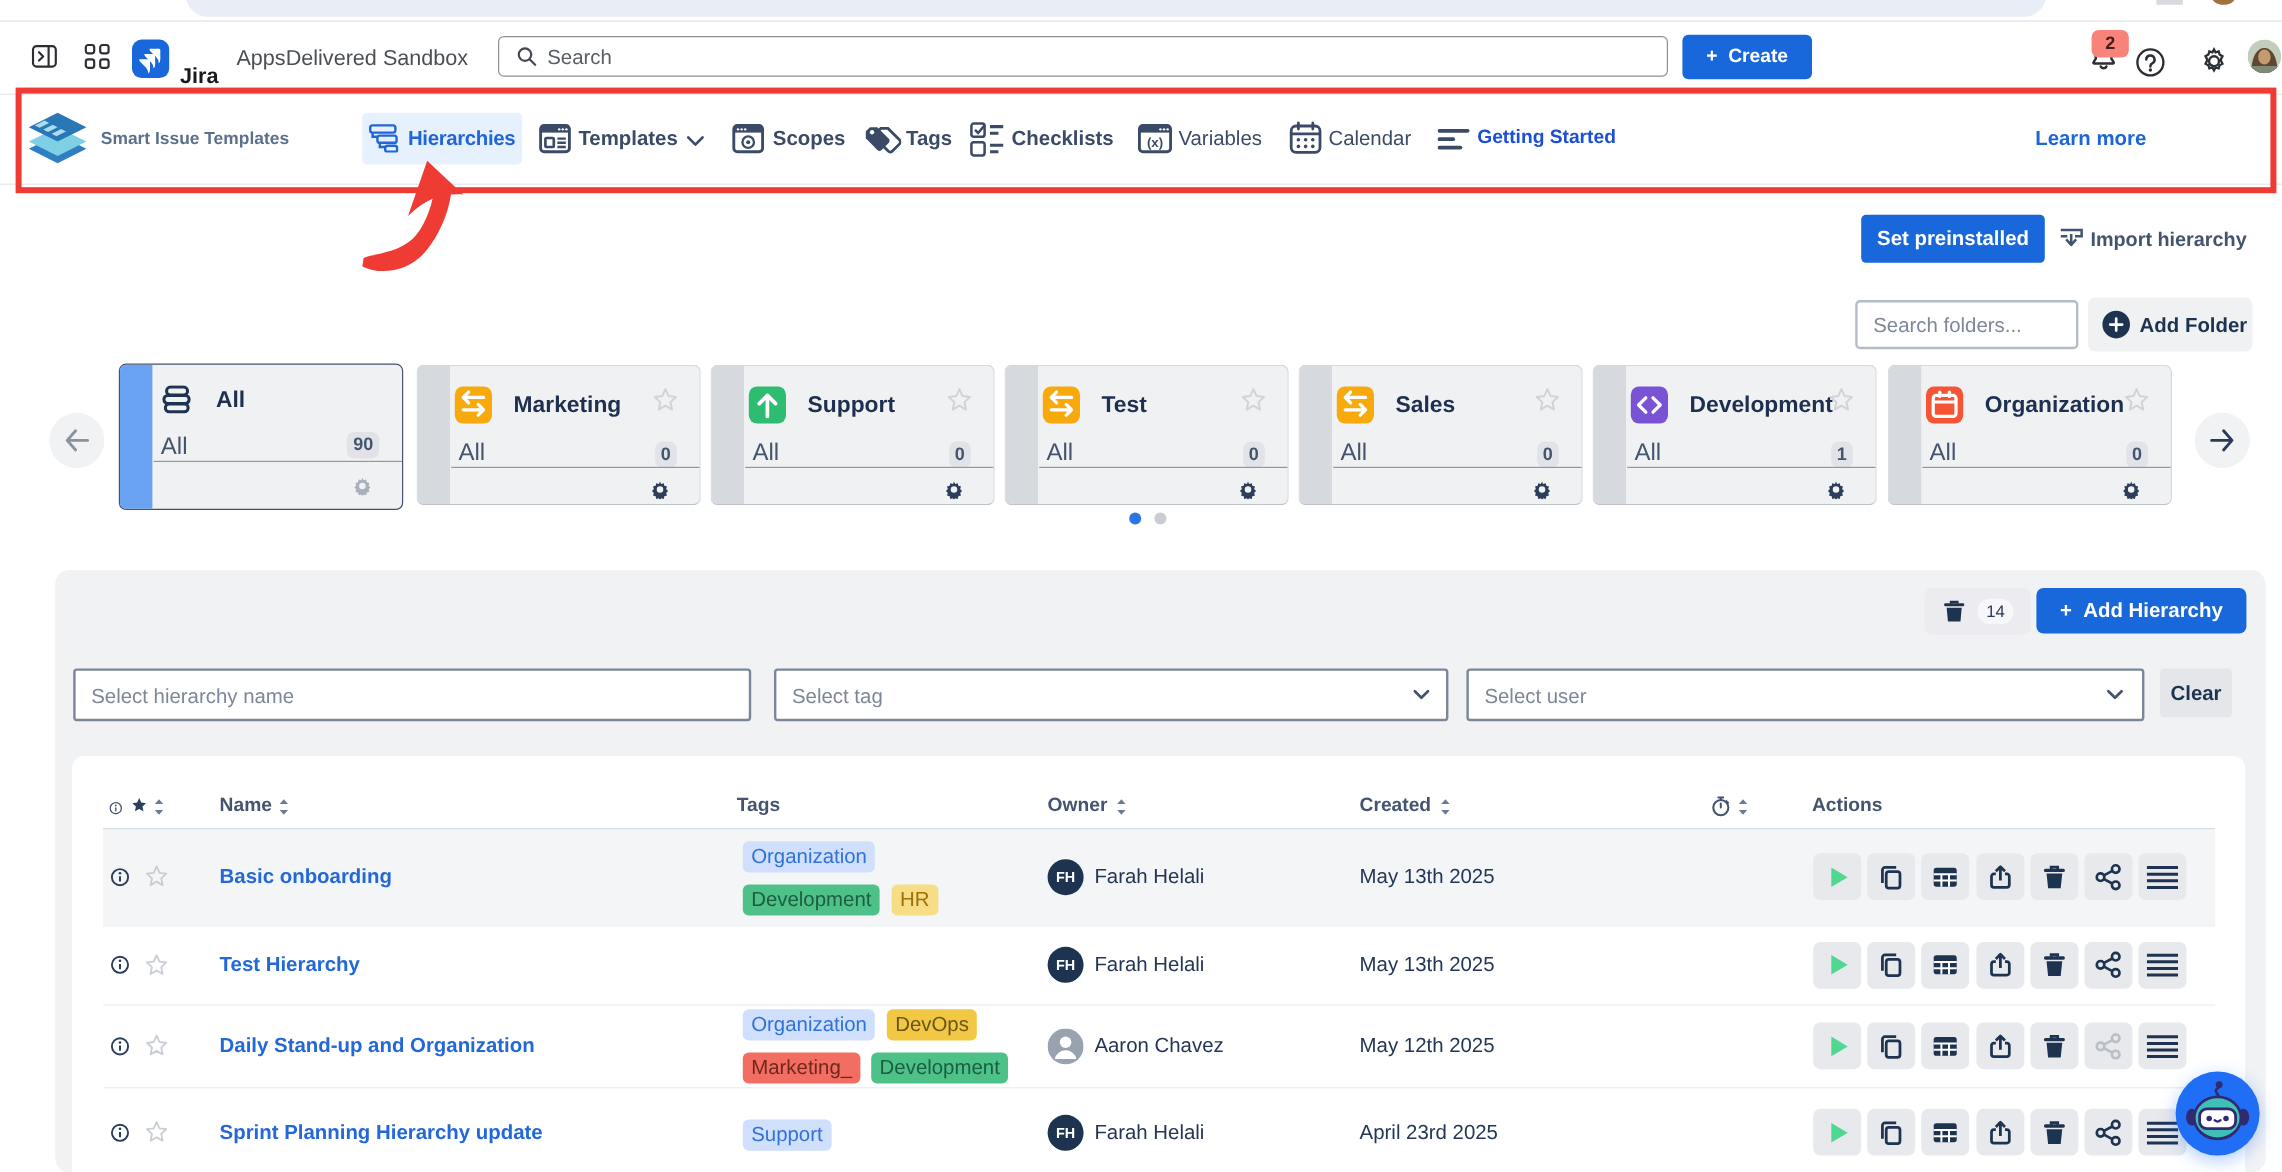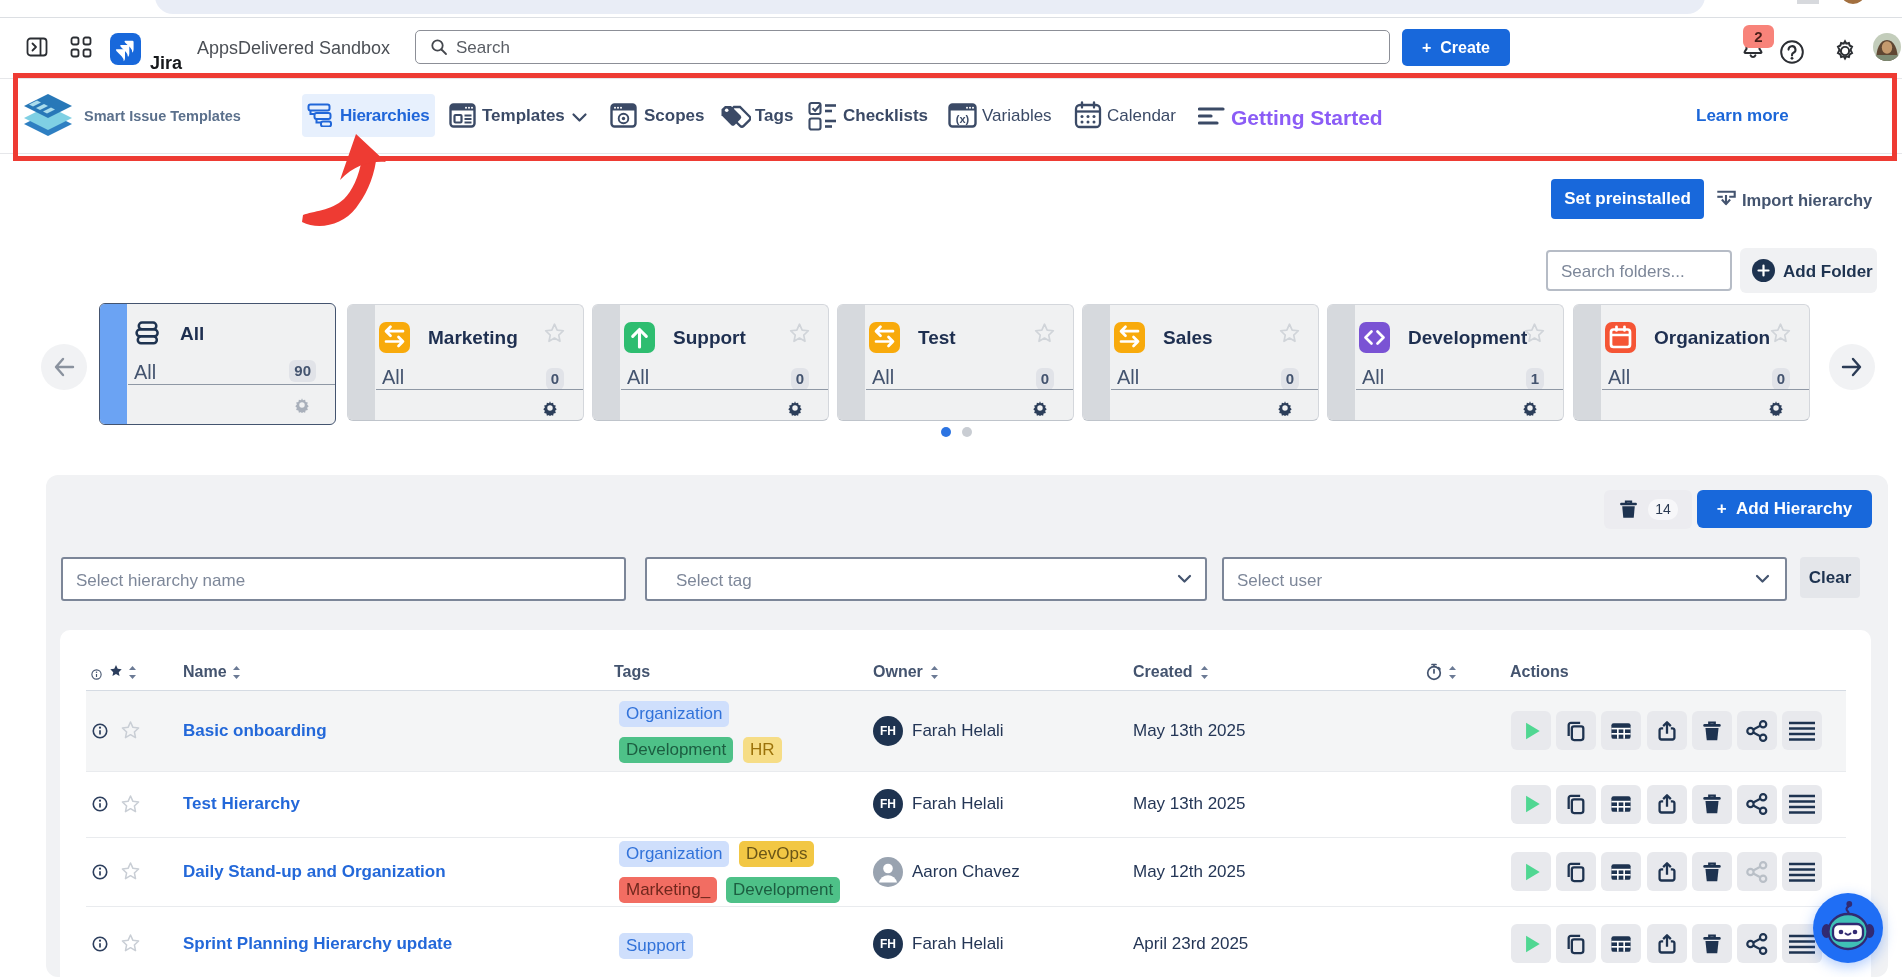--- a/index.html
+++ b/index.html
@@ -176,21 +176,21 @@
         <circle cx="20" cy="21" r="1.5"></circle>
   </g>
 </svg>
 <div class="abs" style="left:1107px; top:106px; font-size:17px; font-weight:400; color:#3b4a66;">Calendar</div>
 
 <svg class="abs" style="left:1198px; top:107px;" width="27" height="18" viewBox="0 0 27 18">
   <line x1="1.5" y1="2" x2="25" y2="2" stroke="#3b4a66" stroke-width="3.2" stroke-linecap="round"></line>
   <line x1="1.5" y1="9" x2="13" y2="9" stroke="#3b4a66" stroke-width="3.2" stroke-linecap="round"></line>
   <line x1="1.5" y1="16" x2="19" y2="16" stroke="#3b4a66" stroke-width="3.2" stroke-linecap="round"></line>
 </svg>
-<div class="abs" style="left:1231px; top:106px; font-size:21px; font-weight:700; color:#8b5cf6;">Getting Started</div>
+<div class="abs" style="left:1231px; top:106px; font-size:16px; font-weight:700; color:#1d4ed8;">Getting Started</div>
 
 <div class="abs" style="left:1696px; top:106px; font-size:17px; font-weight:700; color:#1b66d8;">Learn more</div>
 
 <svg class="abs" style="left:290px; top:125px;" width="110" height="110" viewBox="0 0 110 110">
   <path d="M12 97 C 28 105, 52 101, 66 83 C 75 71, 83 56, 86 36 L 72 33 C 69 52, 62 66, 54 74 C 41 86, 23 86, 13 90 Z" fill="#ee3b33"></path>
   <path d="M66 9 L 50 55 C 65 40, 79 36, 96 37 Z" fill="#ee3b33"></path>
 </svg>
 
 <div class="abs" style="left:1551px; top:179px; width:153px; height:40px; background:#1868db; border-radius:4px; color:#fff; font-size:17px; font-weight:700; text-align:center; line-height:40px;">Set preinstalled</div>
 <svg class="abs" style="left:1715px; top:189px;" width="22" height="22" viewBox="0 0 24 24">
@@ -364,21 +364,21 @@
   <rect x="3" y="4.5" width="16" height="2.4" rx="1" fill="#1e3350"></rect>
   <path d="M8.5 4.8 V3.5 h5 v1.3" fill="none" stroke="#1e3350" stroke-width="2"></path>
   <path d="M5 8 h12 l-1 11 h-10 Z" fill="#1e3350"></path>
 </svg>
 <div class="abs" style="left:1648px; top:499px; width:30px; height:21px; background:#f7f7f9; border-radius:10px; font-size:14px; color:#2b3a52; text-align:center; line-height:21px;">14</div>
 <div class="abs" style="left:1697px; top:490px; width:175px; height:38px; background:#1868db; border-radius:6px; color:#fff; font-size:17px; font-weight:700; text-align:center; line-height:38px;">+&nbsp;&nbsp;Add Hierarchy</div>
 
 <div class="abs" style="left:61px; top:557px; width:565px; height:44px; background:#fff; border:2px solid #7c8698; border-radius:3px;"></div>
 <div class="abs" style="left:76px; top:571px; font-size:17px; color:#7d8799;">Select hierarchy name</div>
 <div class="abs" style="left:645px; top:557px; width:562px; height:44px; background:#fff; border:2px solid #7c8698; border-radius:3px;"></div>
-<div class="abs" style="left:660px; top:571px; font-size:17px; color:#7d8799;margin-left:16px;">Select tag</div>
+<div class="abs" style="left:660px; top:571px; font-size:17px; color:#7d8799;">Select tag</div>
 <svg class="abs" style="left:1177px; top:574px;" width="15" height="10" viewBox="0 0 15 10">
       <path d="M2 2 L7.5 7.5 L13 2" fill="none" stroke="#44546f" stroke-width="2.2" stroke-linecap="round" stroke-linejoin="round"></path>
     </svg>
 <div class="abs" style="left:1222px; top:557px; width:565px; height:44px; background:#fff; border:2px solid #7c8698; border-radius:3px;"></div>
 <div class="abs" style="left:1237px; top:571px; font-size:17px; color:#7d8799;">Select user</div>
 <svg class="abs" style="left:1755px; top:574px;" width="15" height="10" viewBox="0 0 15 10">
       <path d="M2 2 L7.5 7.5 L13 2" fill="none" stroke="#44546f" stroke-width="2.2" stroke-linecap="round" stroke-linejoin="round"></path>
     </svg>
 <div class="abs" style="left:1800px; top:557px; width:60px; height:41px; background:#e4e6ea; border-radius:4px; color:#1e3350; font-size:17px; font-weight:700; text-align:center; line-height:41px;">Clear</div>
 

